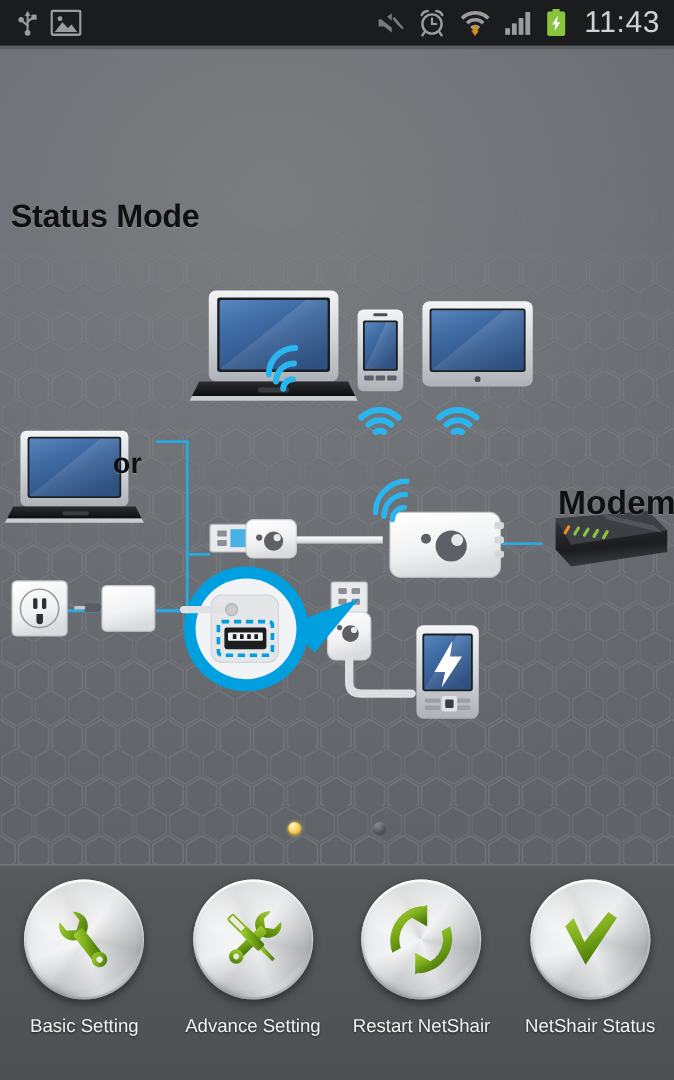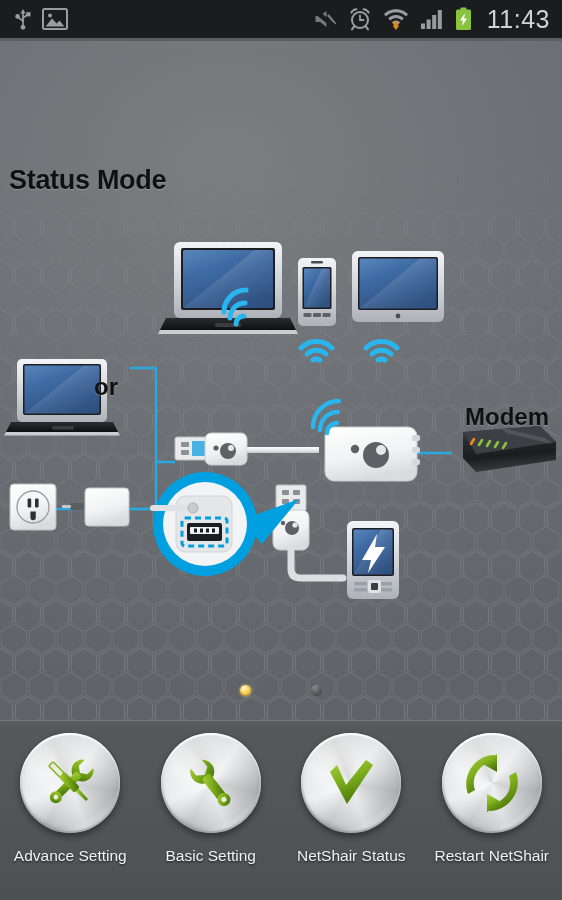--- a/index.html
+++ b/index.html
@@ -56,21 +56,21 @@
 
   
   .dlabel{
     position:absolute;
     font-family:"Liberation Sans", sans-serif;
     font-weight:bold; color:#101010;
     text-shadow:0 1px 1px rgba(255,255,255,.22);
   }
   #label-router-mode{ left:9px; top:124px; font-size:27px; letter-spacing:-.3px; }
   #label-or{ left:50px; top:332px; font-size:24px;margin-left:44px; }
-  #label-modem{ left:465px; top:362px; font-size:24px; }
+  #label-modem{ left:465px; top:362px; font-size:28px; }
 
   
   #pagedots{
     position:absolute; left:0; top:684px; width:562px; height:16px; z-index:30;
   }
   .pdot{ position:absolute; width:11px; height:11px; border-radius:50%; }
   #pdot-0{
     left:240px; top:1px;
     background:radial-gradient(circle at 35% 28%, #fff7c9 0%, #f6d560 42%, #d9a427 100%);
     box-shadow:0 0 3px rgba(255,225,120,.8), inset 0 -1px 1px rgba(120,80,0,.45);
@@ -450,48 +450,20 @@
     <div class="dlabel" id="label-modem">Modem</div>
   </div>
 
   <div id="pagedots">
     <div class="pdot" id="pdot-0"></div>
     <div class="pdot" id="pdot-1"></div>
   </div>
 
   <div id="dock">
     <div id="dock-row">
-
-      <div class="dock-item">
-        <div class="dock-btn">
-          <svg width="62" height="62" viewBox="0 0 62 62">
-            <defs>
-              <linearGradient id="grn2" x1="0" y1="0" x2="0.6" y2="1">
-                <stop offset="0" stop-color="#a9cf3a"></stop>
-                <stop offset="48%" stop-color="#7fb01c"></stop>
-                <stop offset="100%" stop-color="#4e7d0b"></stop>
-              </linearGradient>
-            </defs>
-
-            <g transform="rotate(45 31 31)">
-              <path d="M25 4 a11 11 0 1 0 12 0 l0 8.5 -6 4.5 -6 -4.5 Z" fill="url(#grn2)"></path>
-              <rect x="27" y="18" width="8" height="30" rx="2.2" fill="url(#grn2)"></rect>
-              <circle cx="31" cy="51" r="6" fill="url(#grn2)"></circle>
-              <circle cx="31" cy="51" r="2.4" fill="#e9edd9"></circle>
-            </g>
-
-            <g transform="rotate(-45 31 31)">
-              <rect x="28" y="4" width="6" height="16" rx="1" fill="#e9edd9" stroke="#7fb01c" stroke-width="1.4"></rect>
-              <rect x="27" y="19" width="8" height="22" rx="2" fill="url(#grn2)"></rect>
-              <path d="M29 41 h4 l-0.6 14 h-2.8 Z" fill="url(#grn2)"></path>
-            </g>
-          </svg>
-        </div>
-        <div class="dock-label">Advance Setting</div>
-      </div>
 
       <div class="dock-item">
         <div class="dock-btn">
           <svg width="62" height="62" viewBox="0 0 62 62">
             <defs>
               <linearGradient id="grn1" x1="0" y1="0" x2="0.6" y2="1">
                 <stop offset="0" stop-color="#a9cf3a"></stop>
                 <stop offset="48%" stop-color="#7fb01c"></stop>
                 <stop offset="100%" stop-color="#4e7d0b"></stop>
               </linearGradient>
@@ -504,30 +476,42 @@
             </g>
           </svg>
         </div>
         <div class="dock-label">Basic Setting</div>
       </div>
 
       <div class="dock-item">
         <div class="dock-btn">
           <svg width="62" height="62" viewBox="0 0 62 62">
             <defs>
-              <linearGradient id="grn3" x1="0" y1="0" x2="0.4" y2="1">
+              <linearGradient id="grn2" x1="0" y1="0" x2="0.6" y2="1">
                 <stop offset="0" stop-color="#a9cf3a"></stop>
                 <stop offset="48%" stop-color="#7fb01c"></stop>
-                <stop offset="100%" stop-color="#4a780a"></stop>
+                <stop offset="100%" stop-color="#4e7d0b"></stop>
               </linearGradient>
             </defs>
-            <path d="M10 20 L17 13 L26 33 L46 8 L53 13 L27 52 Z" fill="url(#grn3)"></path>
+
+            <g transform="rotate(45 31 31)">
+              <path d="M25 4 a11 11 0 1 0 12 0 l0 8.5 -6 4.5 -6 -4.5 Z" fill="url(#grn2)"></path>
+              <rect x="27" y="18" width="8" height="30" rx="2.2" fill="url(#grn2)"></rect>
+              <circle cx="31" cy="51" r="6" fill="url(#grn2)"></circle>
+              <circle cx="31" cy="51" r="2.4" fill="#e9edd9"></circle>
+            </g>
+
+            <g transform="rotate(-45 31 31)">
+              <rect x="28" y="4" width="6" height="16" rx="1" fill="#e9edd9" stroke="#7fb01c" stroke-width="1.4"></rect>
+              <rect x="27" y="19" width="8" height="22" rx="2" fill="url(#grn2)"></rect>
+              <path d="M29 41 h4 l-0.6 14 h-2.8 Z" fill="url(#grn2)"></path>
+            </g>
           </svg>
         </div>
-        <div class="dock-label">NetShair Status</div>
+        <div class="dock-label">Advance Setting</div>
       </div>
 
       <div class="dock-item">
         <div class="dock-btn">
           <svg width="62" height="62" viewBox="0 0 62 62">
             <defs>
               <linearGradient id="grn4" x1="0" y1="0" x2="0.5" y2="1">
                 <stop offset="0" stop-color="#a9cf3a"></stop>
                 <stop offset="48%" stop-color="#7fb01c"></stop>
                 <stop offset="100%" stop-color="#4a780a"></stop>
@@ -535,16 +519,32 @@
             </defs>
             <path d="M33 10 a21 21 0 0 0 -19 28 l-7 4 a29 29 0 0 1 26 -39 Z" fill="url(#grn4)"></path>
             <path d="M36 2 L36 20 L20 11 Z" fill="url(#grn4)"></path>
             <path d="M29 52 a21 21 0 0 0 19 -28 l7 -4 a29 29 0 0 1 -26 39 Z" fill="url(#grn4)"></path>
             <path d="M26 60 L26 42 L42 51 Z" fill="url(#grn4)"></path>
           </svg>
         </div>
         <div class="dock-label">Restart NetShair</div>
       </div>
 
+      <div class="dock-item">
+        <div class="dock-btn">
+          <svg width="62" height="62" viewBox="0 0 62 62">
+            <defs>
+              <linearGradient id="grn3" x1="0" y1="0" x2="0.4" y2="1">
+                <stop offset="0" stop-color="#a9cf3a"></stop>
+                <stop offset="48%" stop-color="#7fb01c"></stop>
+                <stop offset="100%" stop-color="#4a780a"></stop>
+              </linearGradient>
+            </defs>
+            <path d="M10 20 L17 13 L26 33 L46 8 L53 13 L27 52 Z" fill="url(#grn3)"></path>
+          </svg>
+        </div>
+        <div class="dock-label">NetShair Status</div>
+      </div>
+
     </div>
   </div>
 
 </div>
 
 </body></html>

